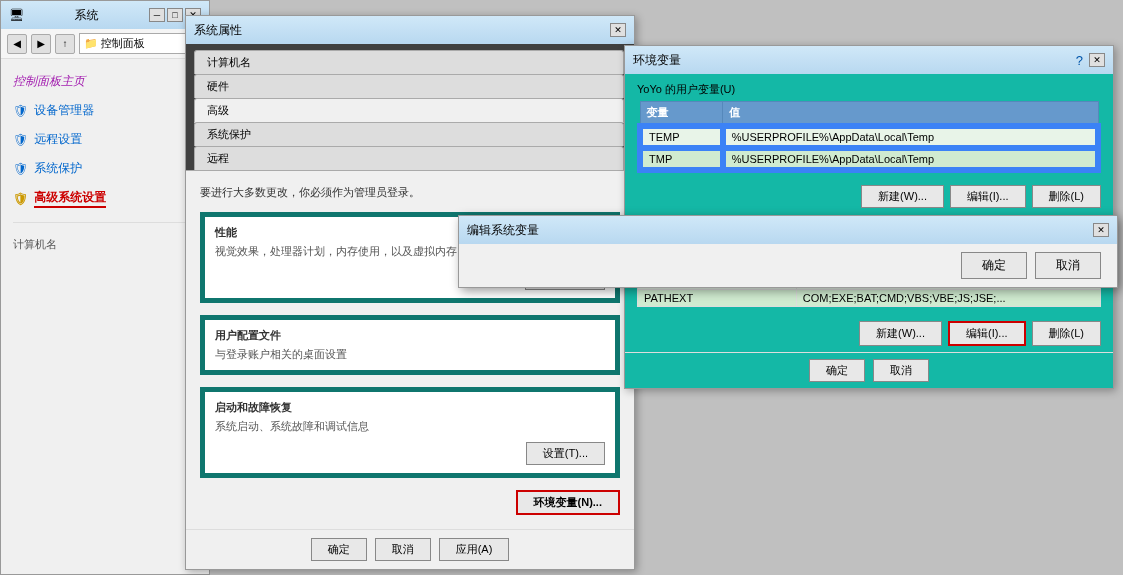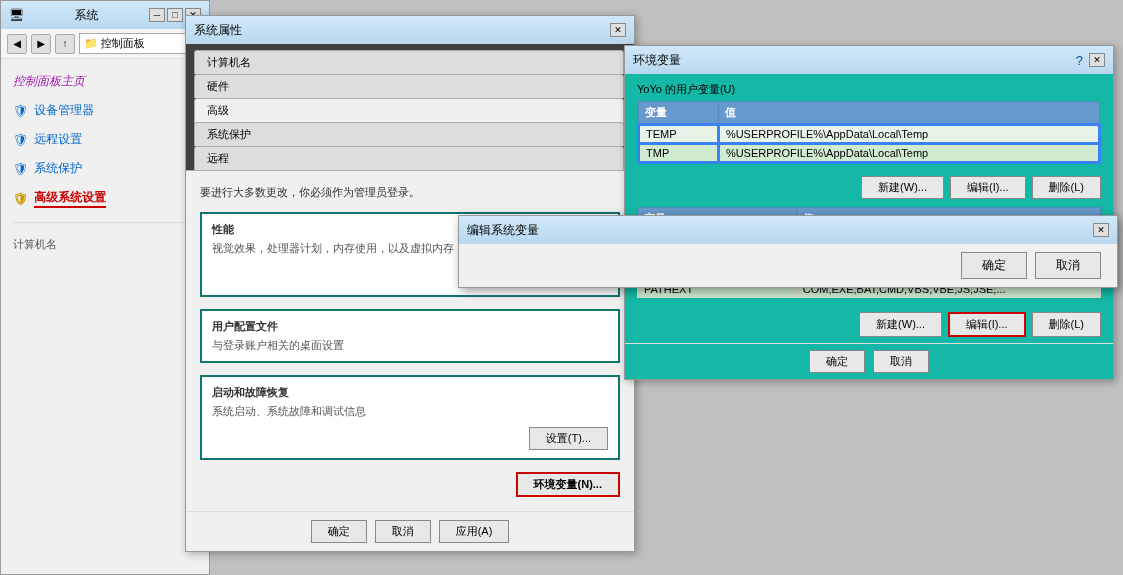--- a/index.html
+++ b/index.html
@@ -141,21 +141,21 @@
     }
     .dialog-content {
       padding: 14px;
     }
     .admin-note {
       font-size: 11px;
       color: #333;
       margin-bottom: 12px;
     }
     .section-box {
-      border: 2px solid #0f766e;
+      border: 5px solid #0f766e;
       margin-bottom: 12px;
       padding: 8px 10px;
       background: white;
     }
     .section-title {
       font-size: 11px;
       color: #333;
       margin-bottom: 4px;
       font-weight: bold;
     }
@@ -214,21 +214,21 @@
     }
     .env-table th {
       background: #6699cc;
       color: white;
       padding: 3px 6px;
       text-align: left;
       border: 1px solid #5588bb;
     }
     .env-table td {
       padding: 2px 6px;
-      border: 3px solid #3b82f6;
+      border: 6px solid #3b82f6;
     }
     .env-table tr:nth-child(odd) td {
       background: #e8f4e8;
     }
     .env-table tr:nth-child(even) td {
       background: #d0ebd0;
     }
     .env-table-bottom {
       display: flex;
       justify-content: flex-end;

